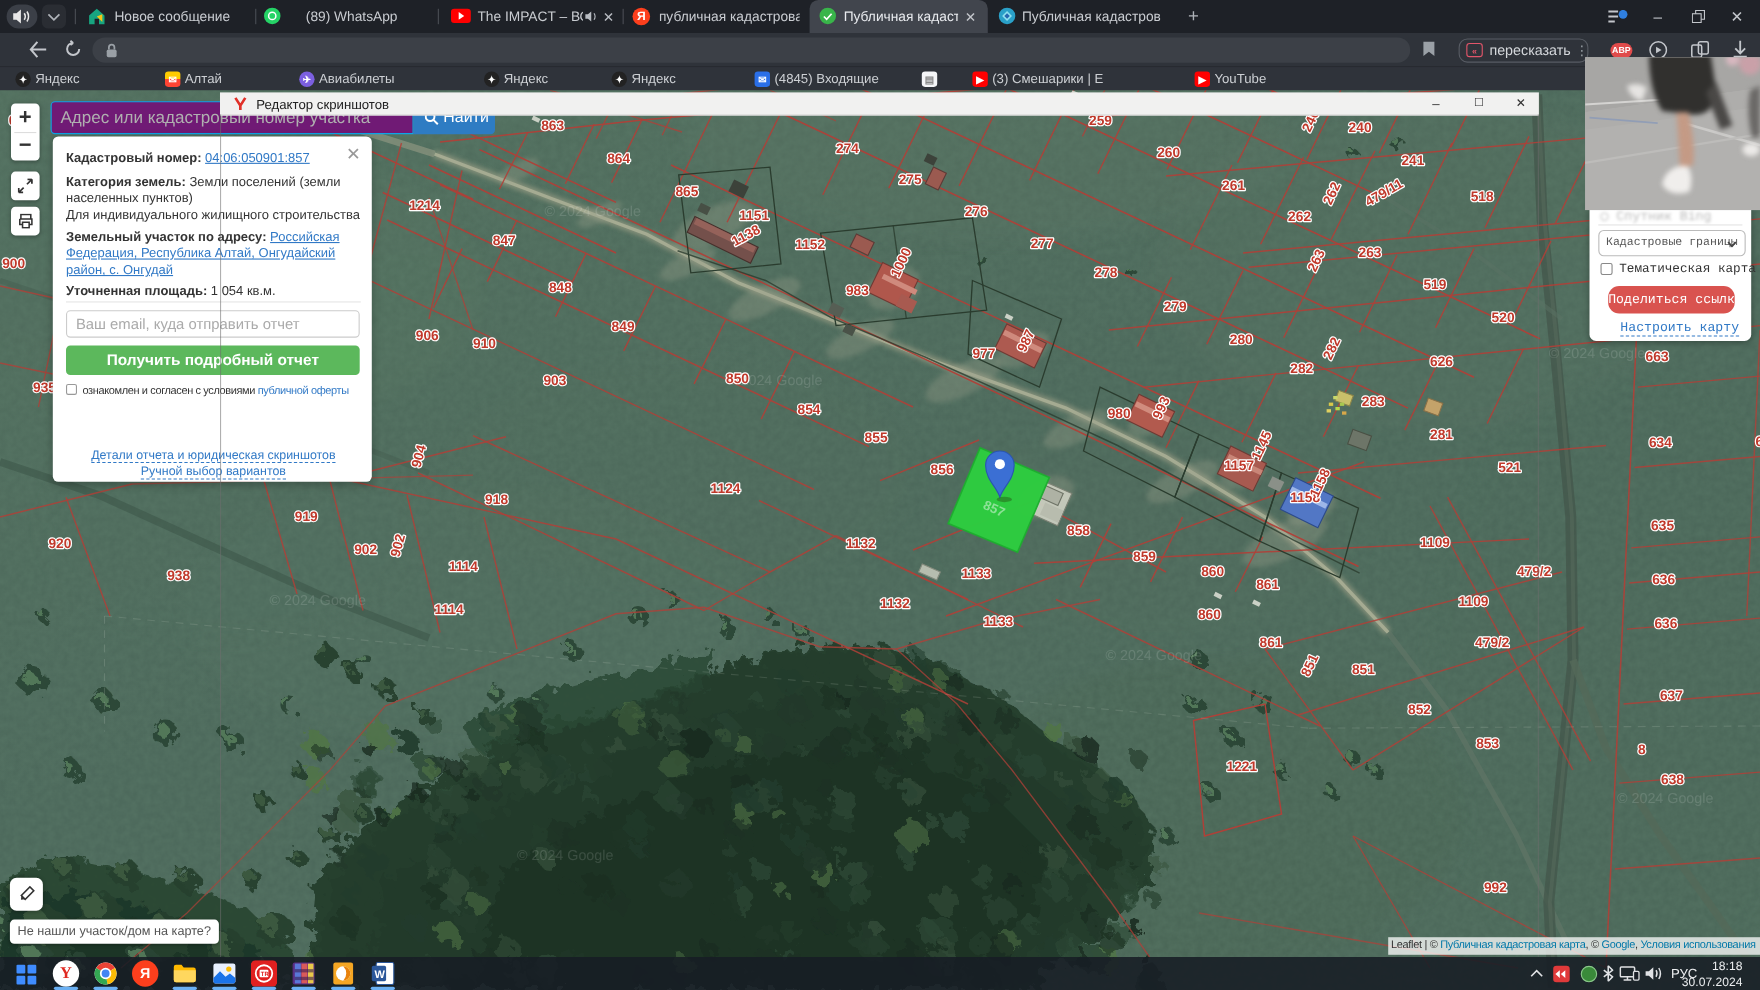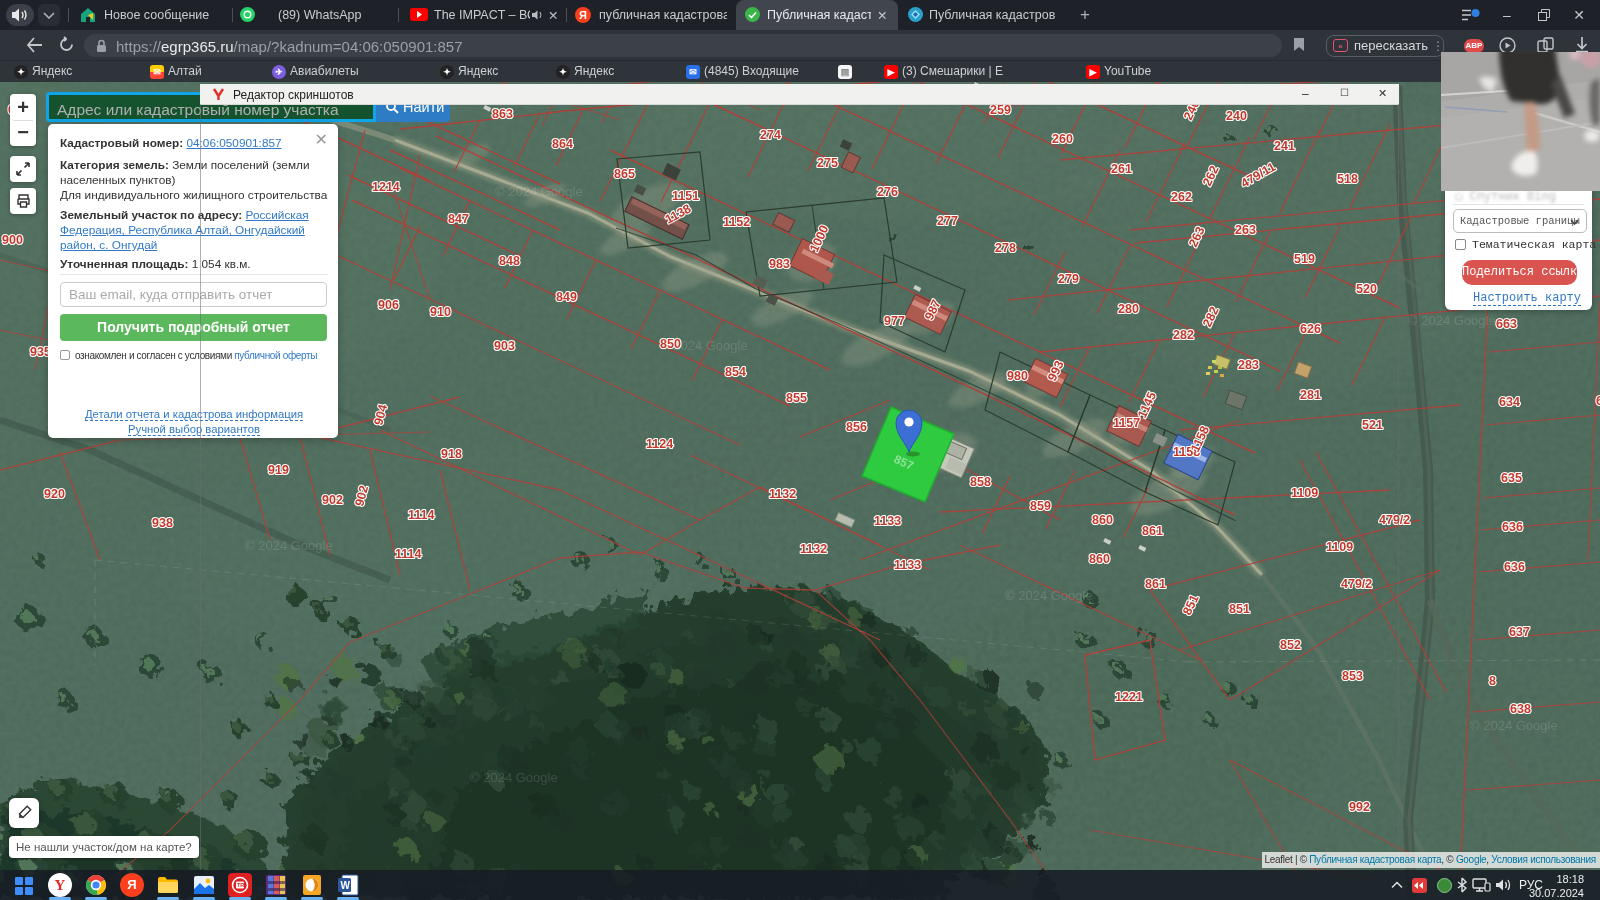--- a/index.html
+++ b/index.html
@@ -20,21 +20,21 @@
 #map{position:absolute;top:82px;left:0;width:1600px;height:818px;}
 .pnum{fill:#c0392b;font-weight:bold;stroke:#ffffff;stroke-width:2.2px;paint-order:stroke;stroke-linejoin:round;font-family:"Liberation Sans",sans-serif;}
 .lbtn{position:absolute;background:#fff;border-radius:4px;box-shadow:0 1px 4px rgba(0,0,0,0.3);color:#333;text-align:center;}
 #zoomctl{left:10px;top:94px;width:26px;height:52px;}
 #zoomctl .zi{height:26px;line-height:26px;font-size:20px;font-weight:bold;}
 #zoomctl .sep2{height:1px;background:#ddd;margin:0 3px;}
 #fullbtn{left:10px;top:156px;width:26px;height:26px;}
 #printbtn{left:10px;top:188px;width:26px;height:26px;}
 #pencil{left:9px;top:798px;width:30px;height:30px;border-radius:6px;}
 #tooltip{position:absolute;left:9px;top:836px;height:22px;background:#fff;border-radius:4px;color:#555;font-size:11.5px;line-height:22px;padding:0 7px;box-shadow:0 1px 3px rgba(0,0,0,0.3);}
-#searchbox{position:absolute;left:46px;top:92px;width:330px;height:30px;background:#14532d;border:3px solid #0ea5e9;border-radius:4px 0 0 4px;}
+#searchbox{position:absolute;left:46px;top:92px;width:330px;height:30px;background:#701a75;border:1px solid #0ea5e9;border-radius:4px 0 0 4px;}
 #searchbox span{position:absolute;left:8px;top:6px;font-size:15.5px;color:#b0b0b0;white-space:nowrap;}
 #findbtn{position:absolute;left:376px;top:92px;width:74px;height:30px;background:#2e7cc3;border-radius:0 4px 4px 0;color:#fff;font-size:14.5px;}
 #panel{position:absolute;left:48px;top:124px;width:290px;height:314px;background:#fff;border-radius:5px;box-shadow:0 2px 8px rgba(0,0,0,0.25);font-size:11.8px;color:#333;}
 #panel .lnk{color:#3179c6;text-decoration:underline;}
 .pp{position:absolute;left:12px;width:268px;line-height:1.28;}
 #px{position:absolute;right:10px;top:6px;color:#999;font-size:16px;}
 #email{position:absolute;left:12px;top:158px;width:267px;height:25px;border:1px solid #ccc;border-radius:4px;color:#aaa;font-size:13.5px;padding-left:8px;line-height:23px;}
 #greenbtn{position:absolute;left:12px;top:190px;width:267px;height:27px;background:#5cb85c;border-radius:4px;color:#fff;font-size:14px;font-weight:bold;text-align:center;line-height:27px;}
 .chk{display:inline-block;width:10px;height:10px;border:1px solid #999;border-radius:2px;vertical-align:-1px;margin-right:5px;}
 .small{font-size:10.2px;line-height:1.32;}
@@ -873,21 +873,20 @@
         <path d="M8,1 L2,8 L8,15 M2,8 H16" stroke="#c3c6cb" stroke-width="1.8" fill="none"></path>
       </svg>
   <svg style="position:absolute;left:58px;top:6px" width="17" height="17" viewBox="0 0 17 17">
         <path d="M14,8.5 A5.5,5.5 0 1 1 8.5,3 M8.5,3 l-2.5,-2 M8.5,3 l-2.5,2" stroke="#c3c6cb" stroke-width="1.8" fill="none"></path>
       </svg>
   <div id="urlfield"></div>
   <svg style="position:absolute;left:96px;top:9px" width="11" height="14" viewBox="0 0 11 14">
         <rect x="1" y="6" width="9" height="7" rx="1.5" fill="#9aa0a6"></rect>
         <path d="M3,6 V4 a2.5,2.5 0 0 1 5,0 V6" stroke="#9aa0a6" stroke-width="1.6" fill="none"></path>
       </svg>
-  <div id="urltext">https://<b>egrp365.ru</b>/map/?kadnum=04:06:050901:857</div>
   <svg style="position:absolute;left:1293px;top:7px" width="12" height="15" viewBox="0 0 12 15">
         <path d="M1,1 h10 v13 l-5,-4 l-5,4 z" fill="#9aa0a6"></path>
       </svg>
   <div id="resum"></div>
   <div style="position:absolute;left:1333px;top:9px;width:15px;height:13px;border:1.5px solid #e2556a;border-radius:3px;color:#e2556a;font-size:8px;text-align:center;line-height:13px;font-weight:bold;">«</div>
   <div style="position:absolute;left:1354px;top:8px;font-size:13px;color:#d5d8dc;">пересказать</div>
   <div style="position:absolute;left:1432px;top:9px;color:#9aa0a6;font-size:12px;">⋮</div>
   <div style="position:absolute;left:1464px;top:9px;width:20px;height:14px;background:#e04b4b;border-radius:7px;color:#fff;font-size:8px;font-weight:bold;text-align:center;line-height:14px;">ABP</div>
   <svg style="position:absolute;left:1499px;top:7px" width="17" height="17" viewBox="0 0 17 17">
         <circle cx="8.5" cy="8.5" r="7.5" stroke="#c3c6cb" stroke-width="1.4" fill="none"></circle>
@@ -954,21 +953,21 @@
 <div id="panel">
   <div id="px">✕</div>
   <div class="pp" style="top:12px"><b>Кадастровый номер:</b> <span class="lnk">04:06:050901:857</span></div>
   <div class="pp" style="top:34px"><b>Категория земель:</b> Земли поселений (земли населенных пунктов)<br>Для индивидуального жилищного строительства</div>
   <div class="pp" style="top:84px"><b>Земельный участок по адресу:</b> <span class="lnk">Российская Федерация, Республика Алтай, Онгудайский район, с. Онгудай</span></div>
   <div class="pp" style="top:133px"><b>Уточненная площадь:</b> 1 054 кв.м.</div>
   <div class="pp" style="top:150px;border-top:1px solid #e5e5e5;"></div>
   <div id="email">Ваш email, куда отправить отчет</div>
   <div id="greenbtn">Получить подробный отчет</div>
   <div class="pp small" style="top:225px;white-space:nowrap;letter-spacing:-0.35px;font-size:10px;"><span class="chk"></span>ознакомлен и согласен с условиями <span style="color:#3179c6">публичной оферты</span></div>
-  <div class="pp small" style="top:283px;text-align:center;font-size:11.3px;"><span class="dash">Детали отчета и кадастрова информация</span></div>
+  <div class="pp small" style="top:283px;text-align:center;font-size:11.3px;"><span class="dash">Детали отчета и юридическая скриншотов</span></div>
   <div class="pp small" style="top:298px;text-align:center;font-size:11.3px;"><span class="dash">Ручной выбор вариантов</span></div>
 </div>
 
 <div id="rpanel">
   <div style="position:absolute;left:10px;top:6px;color:#bbb;font-size:12px;filter:blur(1.5px);white-space:nowrap;">◯ Спутник Bing</div>
   <div style="position:absolute;left:8px;top:21px;width:131px;height:1px;background:#e3e3e3;"></div>
   <div id="dropdown">Кадастровые границы<svg width="9" height="6" viewBox="0 0 9 6" style="position:absolute;right:7px;top:9px">
           <path d="M1,1 L4.5,5 L8,1" stroke="#444" stroke-width="1.6" fill="none"></path>
         </svg></div>
   <div style="position:absolute;left:10px;top:56px;width:11px;height:11px;border:1px solid #888;border-radius:2px;"></div>

